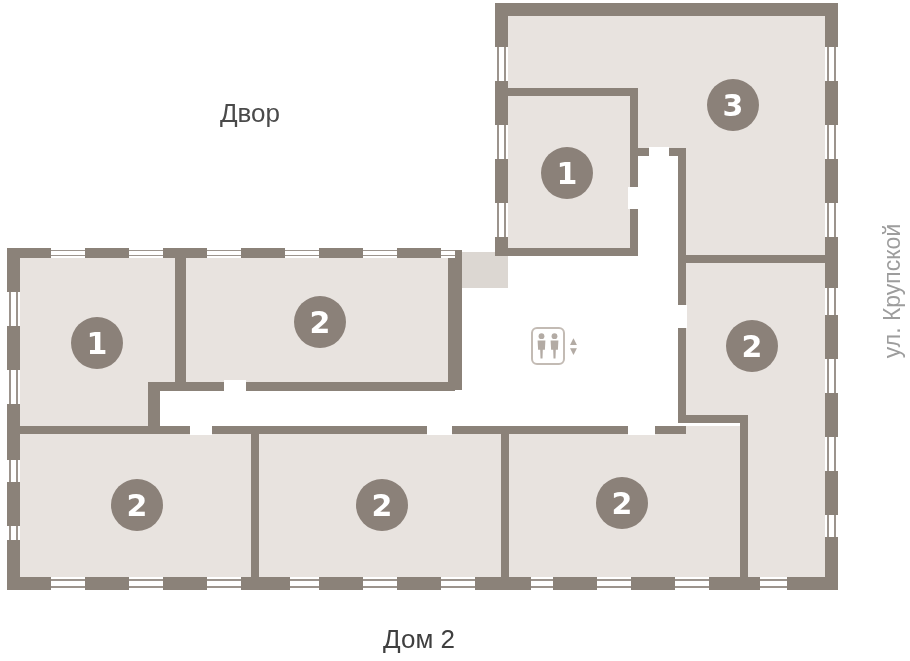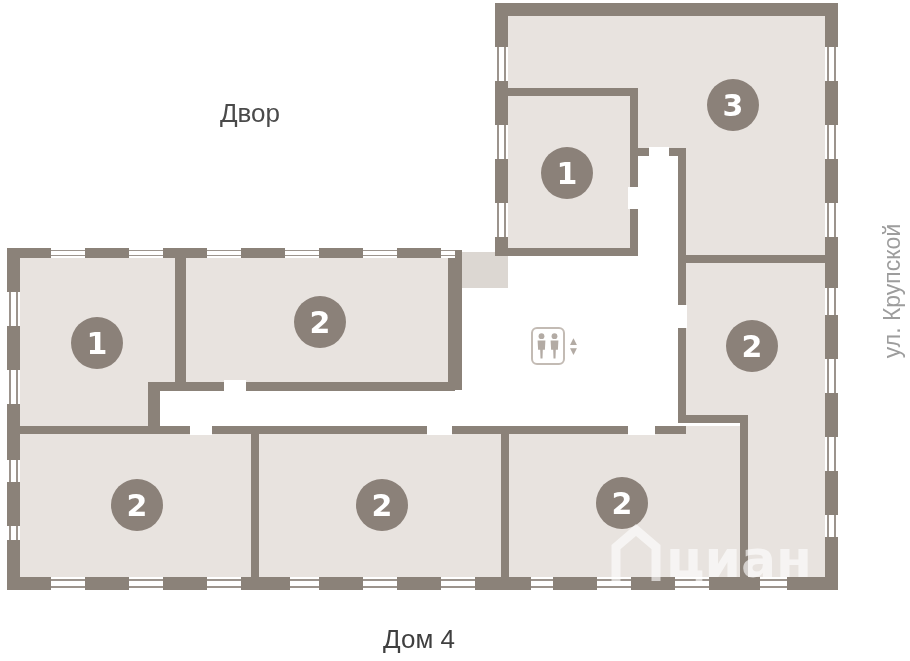--- a/index.html
+++ b/index.html
@@ -124,24 +124,18 @@
           <path d="M15.6 7.6 h7.8 l-0.5 9.2 h-2.1 l-0.3 8.6 h-2 l-0.3 -8.6 h-2.1 z"></path>
         </g>
       </svg>
     </div>
     <div class="elev-arrows">
       <span>▲</span>
       <span>▼</span>
     </div>
   </div>
 
-  <div class="wm">
-    <svg width="225" height="62" viewBox="0 0 225 62">
-      <path d="M8 58 V24 L28 7 L48 24 V58" fill="none" stroke="rgba(255,255,255,0.62)" stroke-width="9"></path>
-      <text x="58" y="54" font-size="52" font-weight="bold" font-family="DejaVu Sans" fill="rgba(255,255,255,0.62)">циан</text>
-    </svg>
-  </div>
 
   <div class="lbl" style="left:200px;top:98px;width:100px;color:#4a4a4a;">Двор</div>
   <div class="lbl-street">ул. Крупской</div>
-  <div class="lbl" style="left:349px;top:624px;width:140px;color:#3f3f3f;">Дом 4</div>
+  <div class="lbl" style="left:349px;top:624px;width:140px;color:#3f3f3f;">Дом 2</div>
 
 </div>
 
 </body></html>

